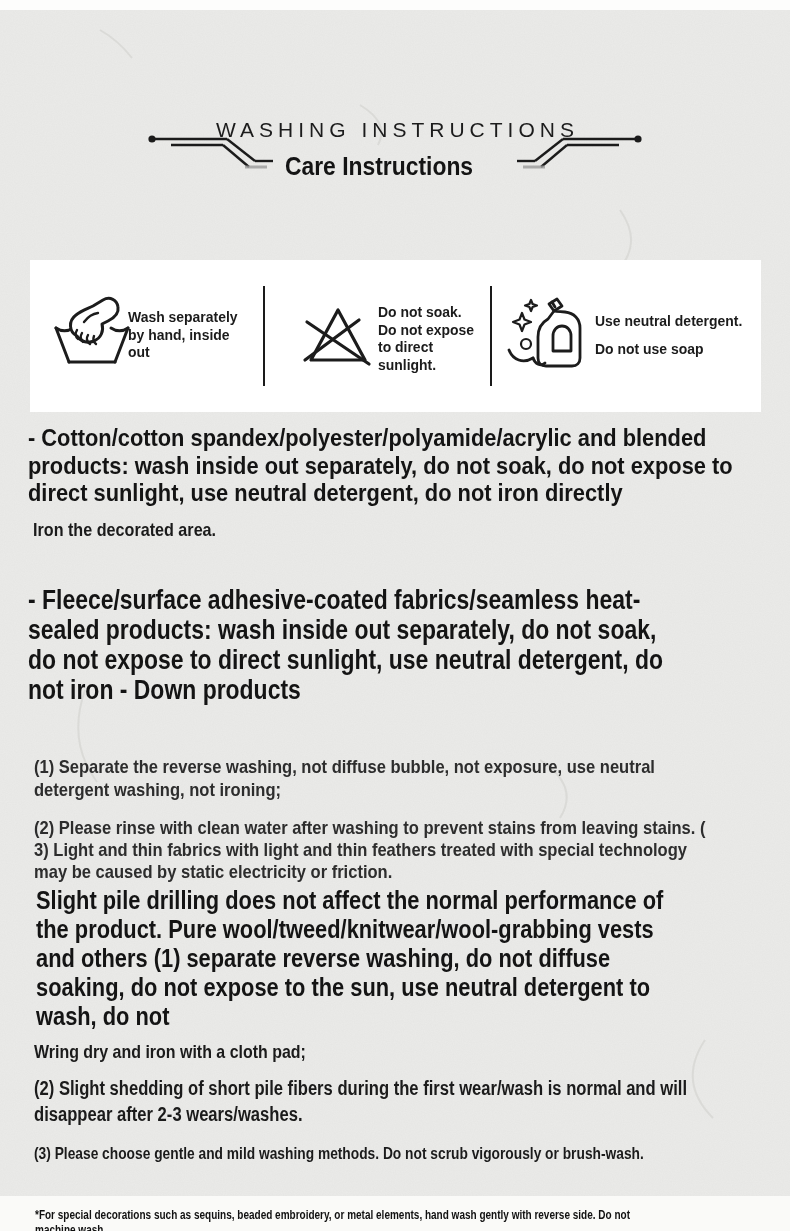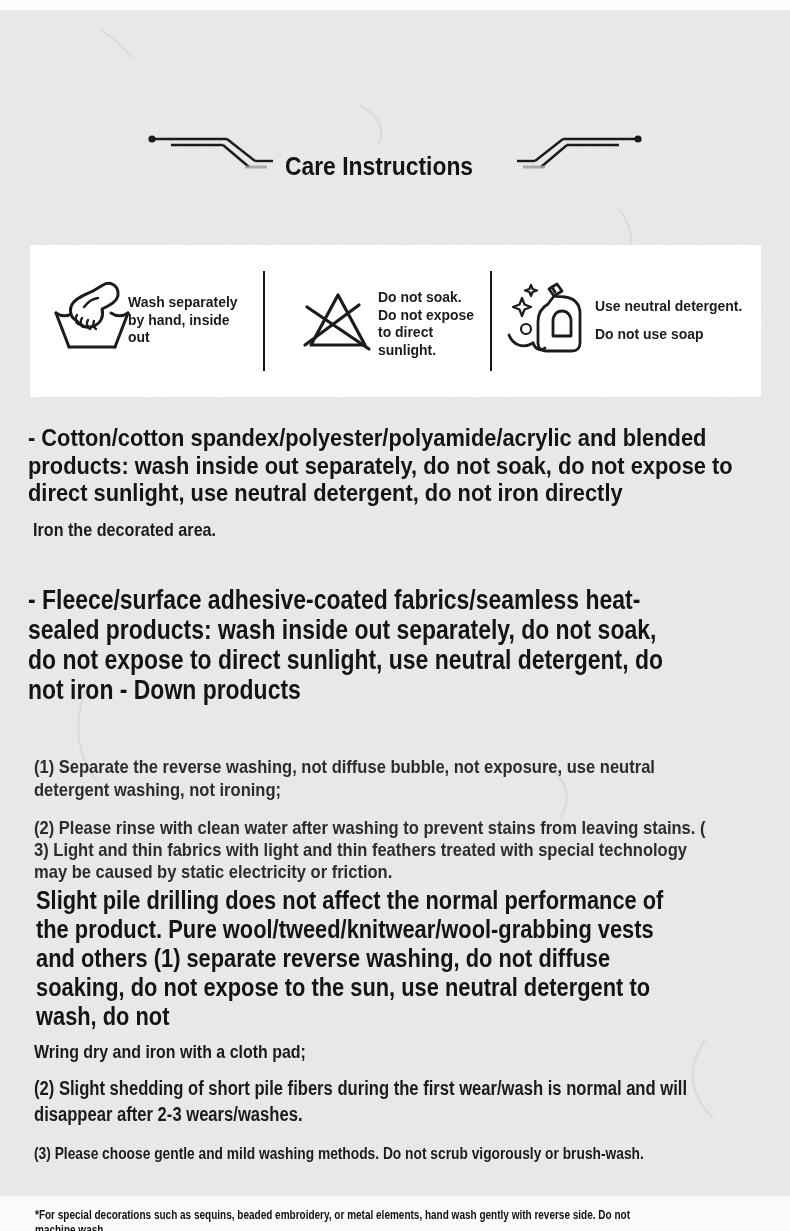--- a/index.html
+++ b/index.html
@@ -27,21 +27,21 @@
     position:absolute; top:151px; left:229px; width:300px; z-index:2;
     text-align:center; font-size:26px; font-weight:700; color:#141414;
     transform:scaleX(0.88); transform-origin:50% 0; white-space:nowrap;
   }
   .flourish { position:absolute; top:130px; z-index:2; }
   .flourish.left  { left:147px; }
   .flourish.right { left:517px; transform:scaleX(-1); }
 
   
   .symbol-box {
-    position:absolute; left:30px; top:245px; width:731px; height:152px;
+    position:absolute; left:30px; top:260px; width:731px; height:152px;
     background:#ffffff; z-index:2;
   }
   .symbol-box .divider {
     position:absolute; top:26px; width:1.6px; height:100px; background:#1a1a1a;
   }
   .divider.d1 { left:233px; }
   .divider.d2 { left:460px; }
   .sym-icon { position:absolute; }
   .sym-icon.i1 { left:20px;  top:34px; }
   .sym-icon.i2 { left:268px; top:40px; }
@@ -86,20 +86,21 @@
       <path d="M620 210 q24 34 -4 62"></path>
       <path d="M85 690 q-18 52 12 92"></path>
       <path d="M705 1040 q-28 42 8 78"></path>
       <path d="M540 760 q40 26 20 58"></path>
     </g>
   </svg>
 
   <div class="top-strip"></div>
   <div class="bottom-strip"></div>
 
+  <div class="washing-title">WASHING INSTRUCTIONS</div>
 
   <svg class="flourish left" width="126" height="42" viewBox="0 0 126 42">
     <g stroke="#1b1b1b" stroke-width="2.4" fill="none">
       <circle cx="5" cy="9" r="3.6" fill="#1b1b1b" stroke="none"></circle>
       <path d="M5 9 H80"></path>
       <path d="M24 15 H76"></path>
       <path d="M80 9 L108 31"></path>
       <path d="M76 15 L102 37"></path>
       <path d="M108 31 H126"></path>
     </g>

